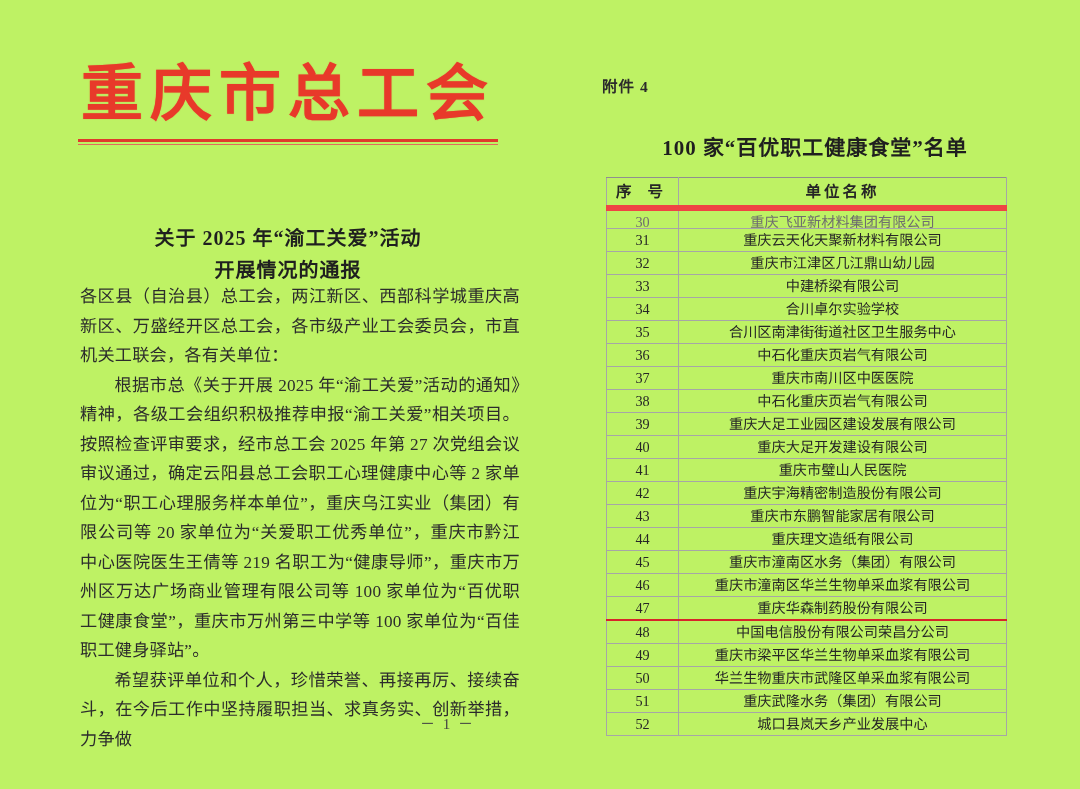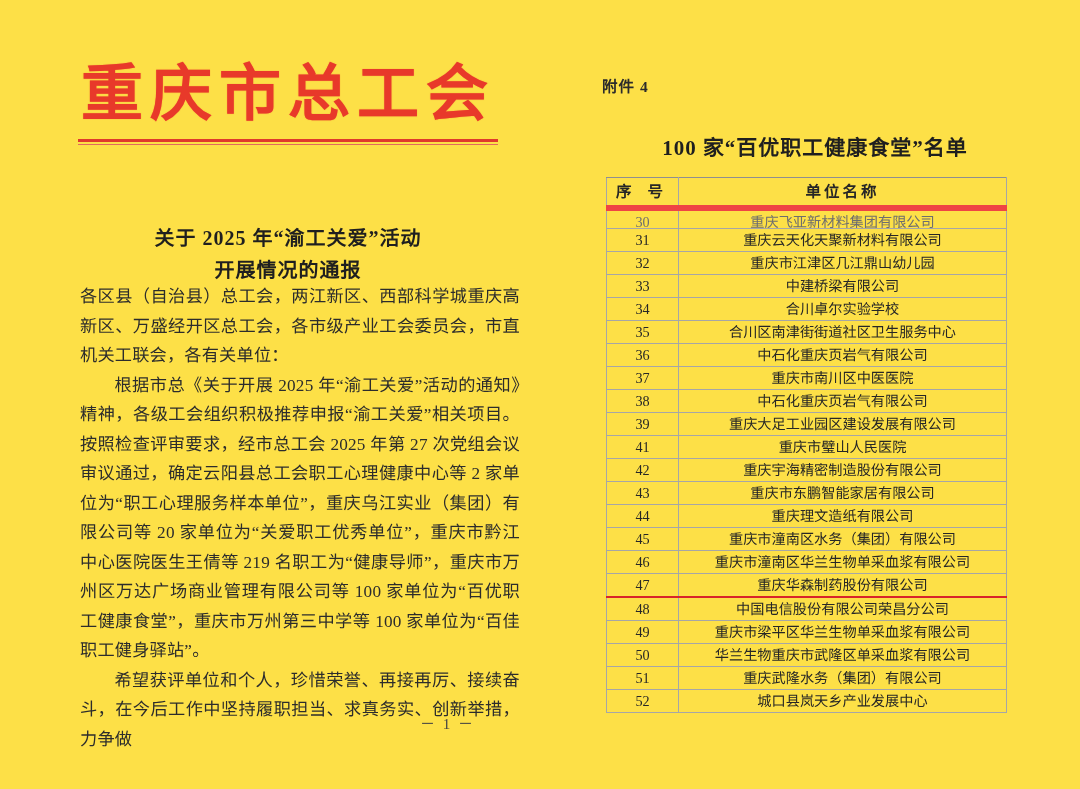--- a/index.html
+++ b/index.html
@@ -13,21 +13,21 @@
     height: 789px;
     overflow: hidden;
     font-family: "Liberation Serif", "DejaVu Serif", serif;
     color: #2b2b2b;
     position: relative;
   }
   .page-spread {
     position: absolute;
     inset: 0;
     display: flex;
-    background: #fde047;
+    background: #bef264;
   }
 
   
   .page-left {
     position: absolute;
     left: 0;
     top: 0;
     width: 560px;
     height: 789px;
   }
@@ -252,20 +252,24 @@
             </tr>
             <tr>
               <td class="seq">38</td>
               <td>中石化重庆页岩气有限公司</td>
             </tr>
             <tr>
               <td class="seq">39</td>
               <td>重庆大足工业园区建设发展有限公司</td>
             </tr>
             <tr>
+              <td class="seq">40</td>
+              <td>重庆大足开发建设有限公司</td>
+            </tr>
+            <tr>
               <td class="seq">41</td>
               <td>重庆市璧山人民医院</td>
             </tr>
             <tr>
               <td class="seq">42</td>
               <td>重庆宇海精密制造股份有限公司</td>
             </tr>
             <tr>
               <td class="seq">43</td>
               <td>重庆市东鹏智能家居有限公司</td>

